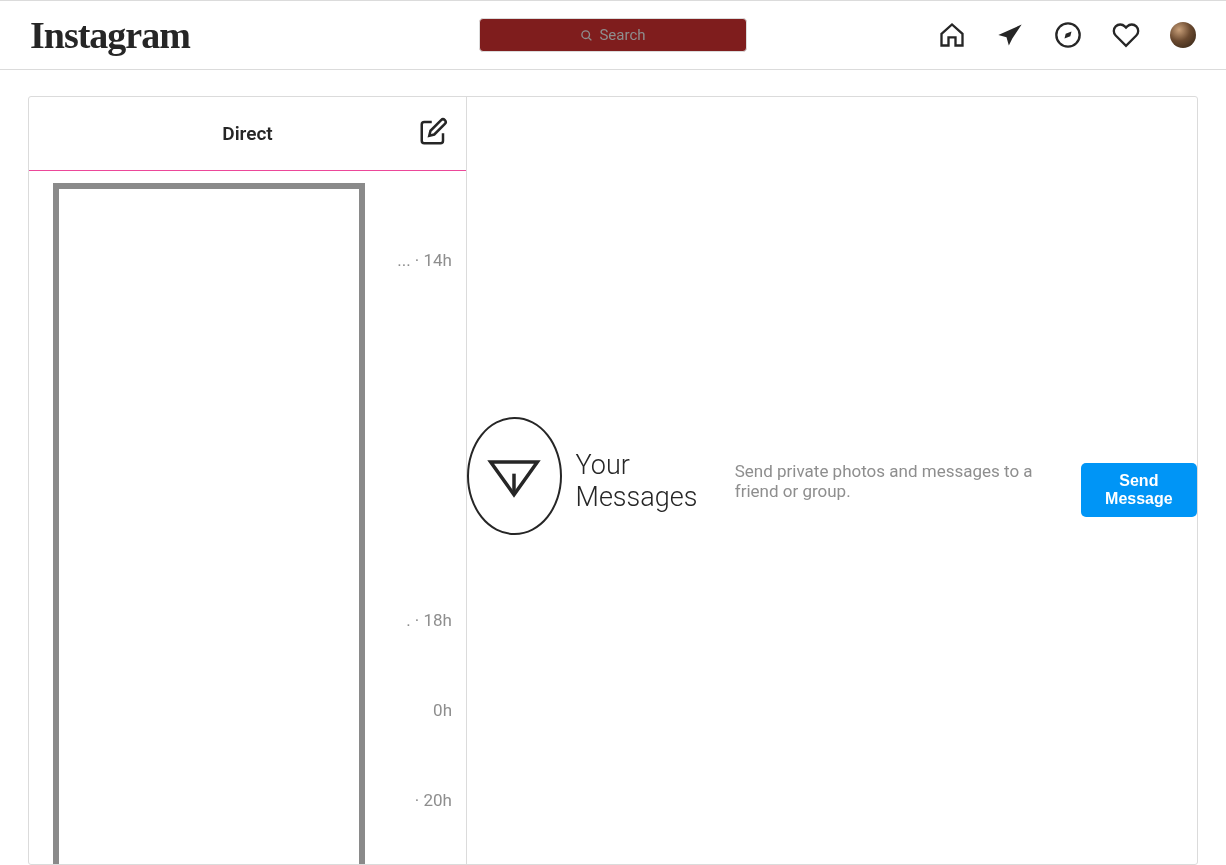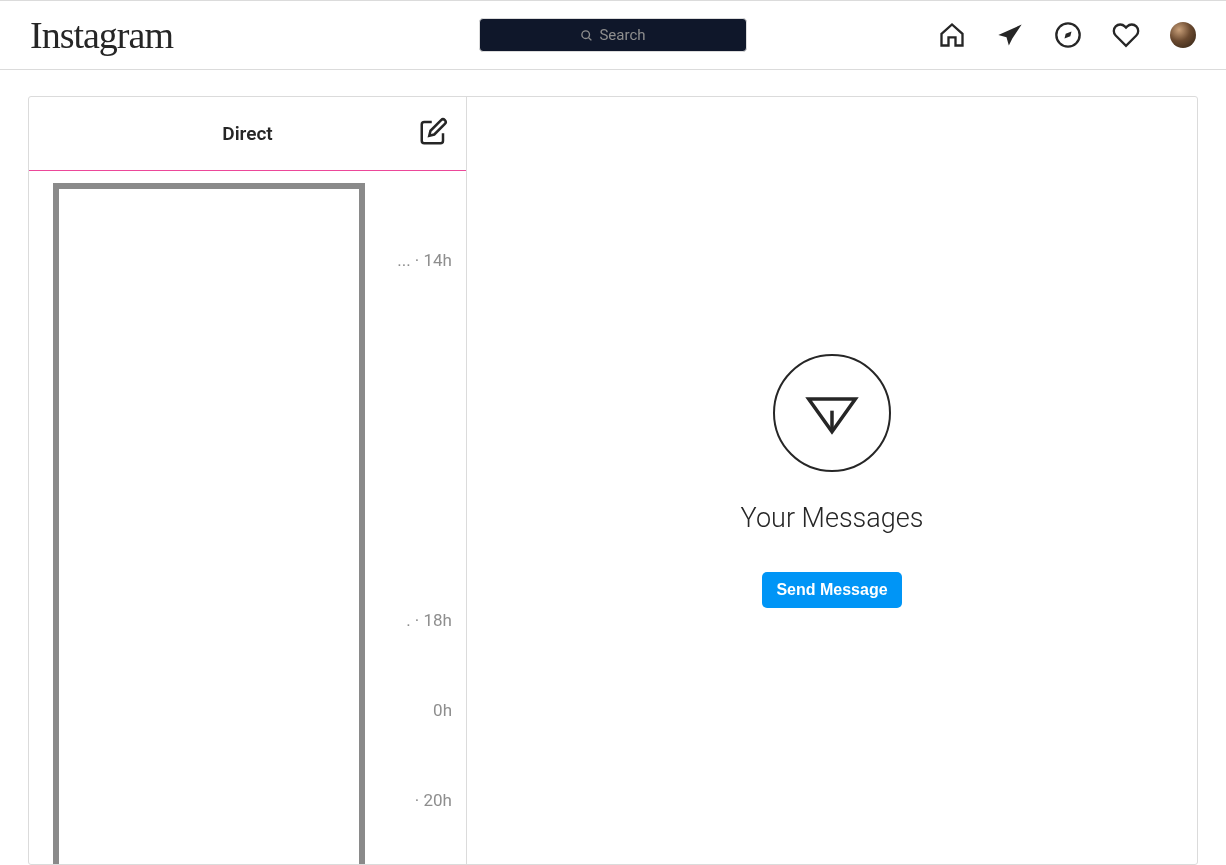--- a/index.html
+++ b/index.html
@@ -16,33 +16,33 @@
     border-top: 1px solid #dbdbdb;
     border-bottom: 1px solid #dbdbdb;
     display: flex;
     align-items: center;
     padding: 0 30px 0 30px;
     position: relative;
   }
   .logo {
     font-family: "Brush Script MT", cursive;
     font-size: 38px;
-    font-weight: 400;
+    font-weight: 700;
     letter-spacing: -1px;
   }
   .search-wrap {
     position: absolute;
     left: 50%;
     transform: translateX(-50%);
   }
   .search {
     width: 268px;
     height: 34px;
     border: 1px solid #dbdbdb;
-    background: #0f172a;
+    background: #7f1d1d;
     border-radius: 4px;
     display: flex;
     align-items: center;
     justify-content: center;
     gap: 6px;
     color: #8e8e8e;
     font-size: 15px;
   }
   .nav-icons {
     margin-left: auto;
@@ -126,24 +126,24 @@
     font-size: 17px;
   }
   .thread-item .meta {
     margin-left: auto;
     white-space: nowrap;
   }
   .spacer { height:1000px; }
   .main {
     flex: 1;
     display: flex;
-    flex-direction: column;
+    flex-direction: row;
     align-items: center;
     justify-content: center;
-    gap: 20px;
+    gap: 14px;
   }
   .big-circle {
     width: 118px; height:118px; border:2px solid #262626; border-radius:50%;
     display:flex; align-items:center; justify-content:center;
     margin-bottom: 10px;
   }
   .main h2 { font-size: 27px; font-weight: 300; color:#262626; }
   .main p  { font-size: 17px; color:#8e8e8e; }
   .send-btn {
     margin-top: 18px;
@@ -258,17 +258,18 @@
     </div>
 
     <div class="main">
       <div class="big-circle">
         <svg width="56" height="56" viewBox="0 0 24 24" fill="none" stroke="#262626" stroke-width="1.5">
             <path d="M2 6 L22 6 L12 20 Z"></path>
             <line x1="12" y1="20" x2="12" y2="11"></line>
           </svg>
       </div>
       <h2>Your Messages</h2>
+      <p>Send private photos and messages to a friend or group.</p>
       <button class="send-btn">Send Message</button>
     </div>
 
   </div>
 </div>
 
 </body></html>

